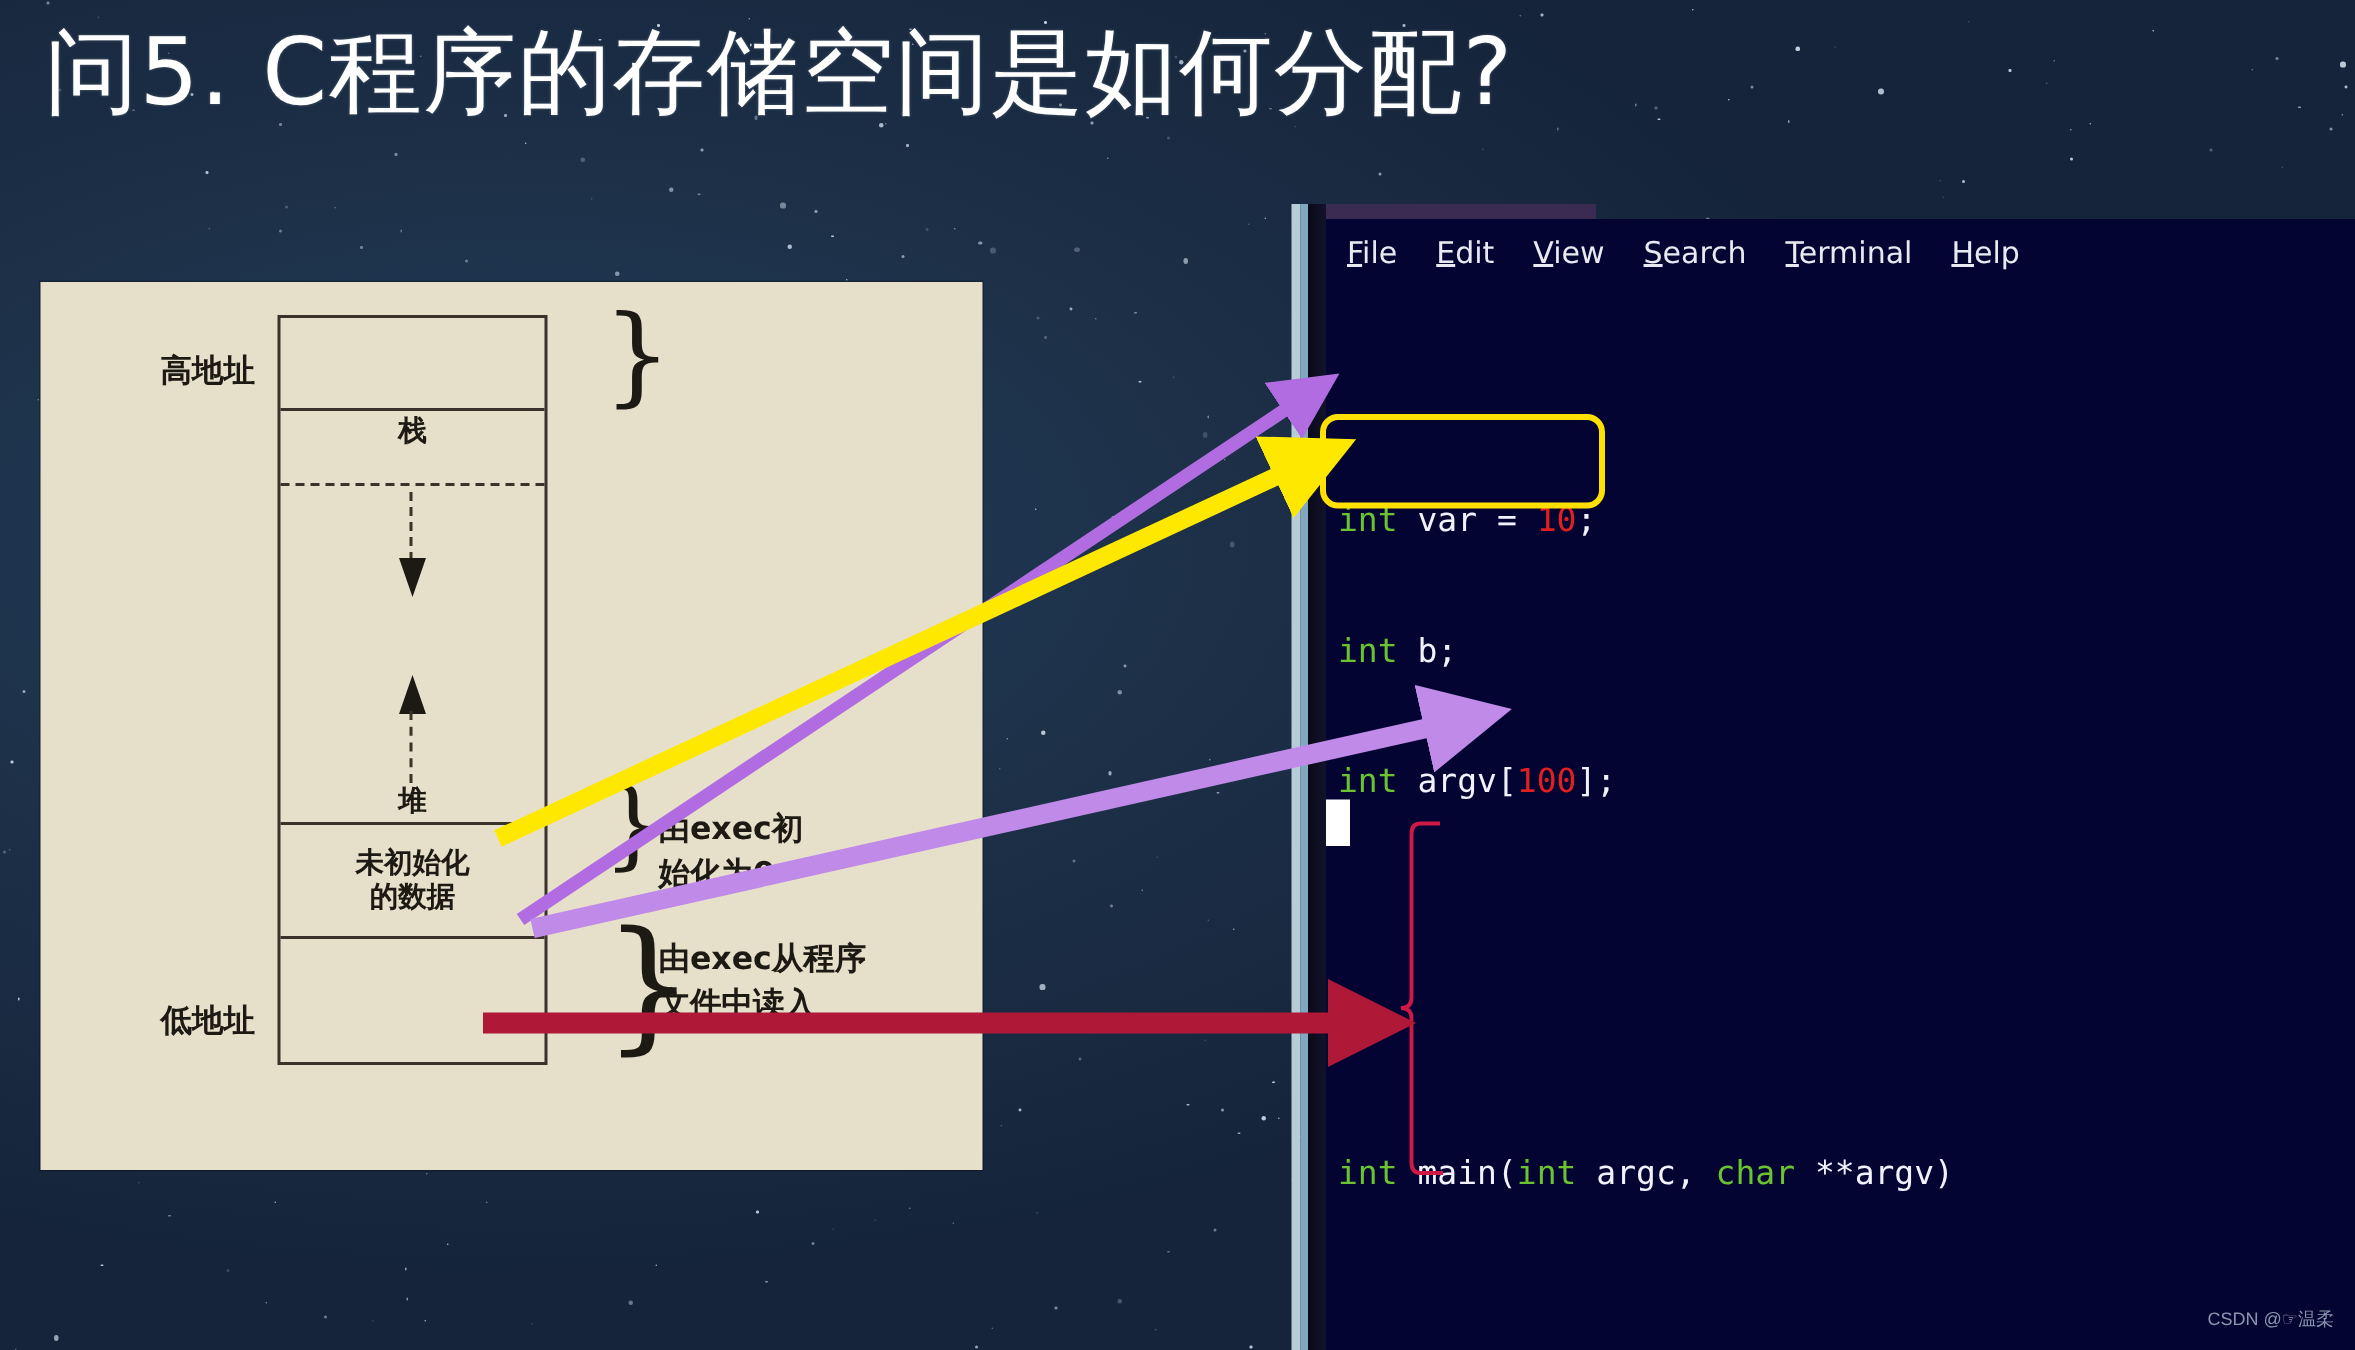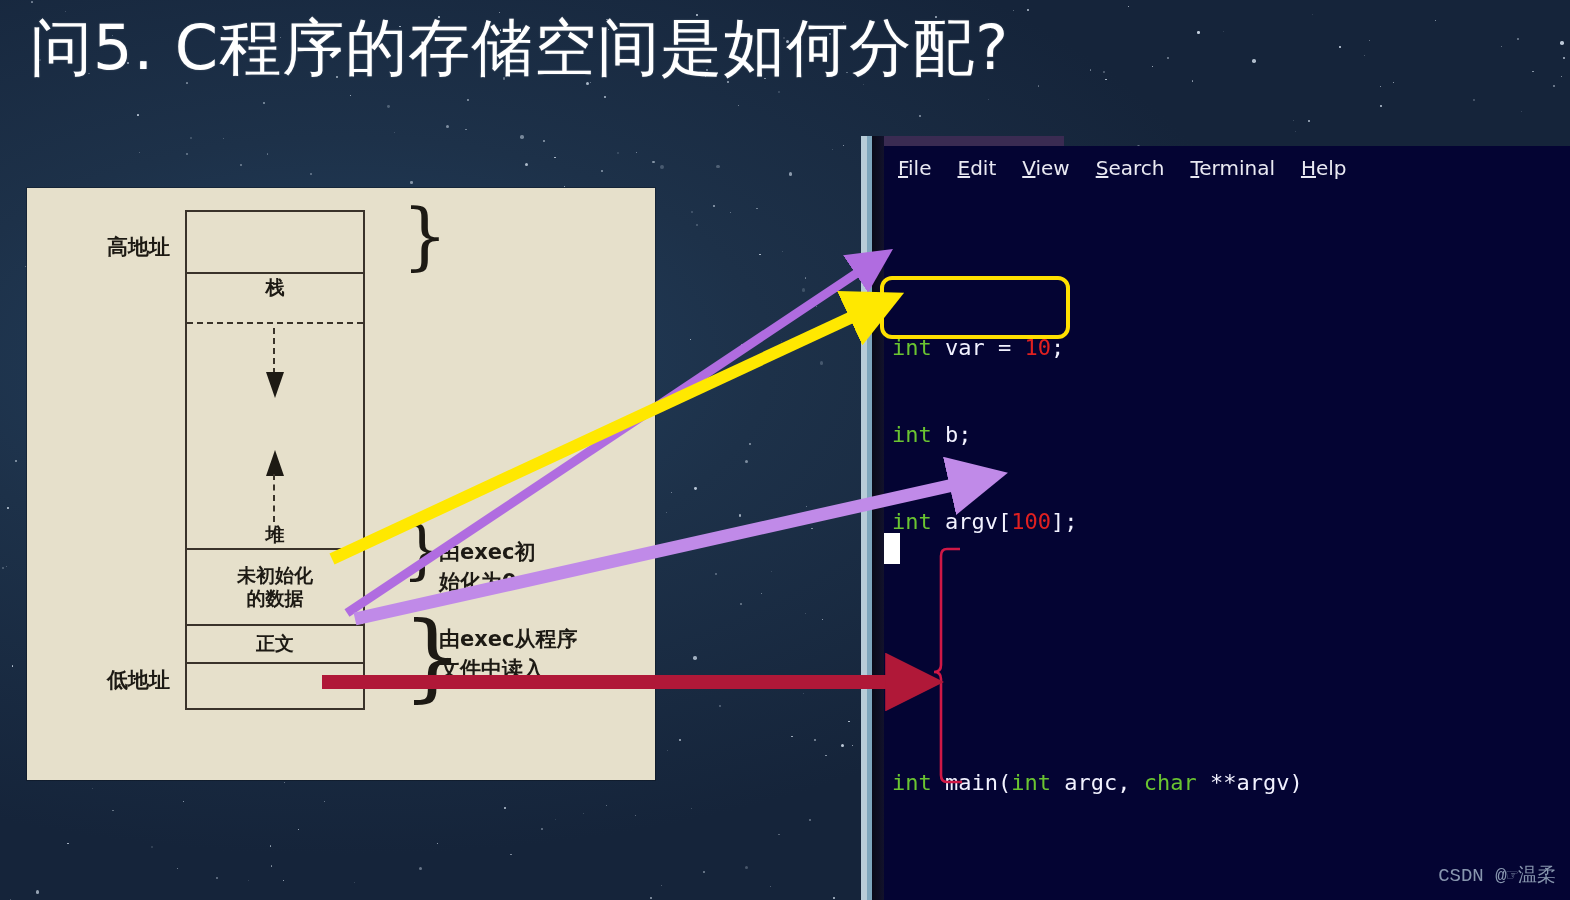--- a/index.html
+++ b/index.html
@@ -144,22 +144,22 @@
     position:absolute; left:880px; top:276px; width:190px; height:63px;
     border:4px solid #ffe000; border-radius:12px;
   }
 
   
   #overlay { position:absolute; inset:0; pointer-events:none; }
 
   
   #watermark {
     position:absolute; right:14px; bottom:12px;
-    color:#9fb0c4; font-size:19px; opacity:.85;
-    font-family:Liberation Mono, monospace;
+    color:#9fb0c4; font-size:12px; opacity:.85;
+    font-family:Liberation Sans, sans-serif;
     text-align:right;
   }
 </style>
 </head>
 <body>
 
 <div id="slide">
 
   <div id="stars">
       <i class="st" style="left:781.2px;top:341.4px;width:1.0px;height:1.0px;opacity:0.18"></i>
@@ -631,21 +631,20 @@
     <div class="addr-label" id="addr-high">高地址</div>
     <div class="addr-label" id="addr-low">低地址</div>
 
     <div id="memcol">
       <div class="seg" style="height:62px"></div>
       <div class="seg top-label" style="height:48px;border-bottom:none">栈</div>
       <div class="seg dash-top dash-bot noline" style="height:170px"></div>
       <div class="seg" style="height:58px;display:flex;align-items:flex-end;padding-bottom:2px">堆</div>
       <div class="seg" style="height:76px;white-space:pre-line">未初始化
 的数据</div>
-      <div class="seg" style="height:38px;border-bottom:2px solid #3a332a">正文</div>
       <div class="seg" style="flex:1"></div>
     </div>
 
     <div class="growarrow" style="top:140px;height:72px">
       <div class="growline" style="top:0;height:46px"></div>
       <div class="arrowhead ah-down" style="top:44px"></div>
     </div>
 
     <div class="growarrow" style="top:262px;height:74px">
       <div class="arrowhead ah-up" style="top:0"></div>

